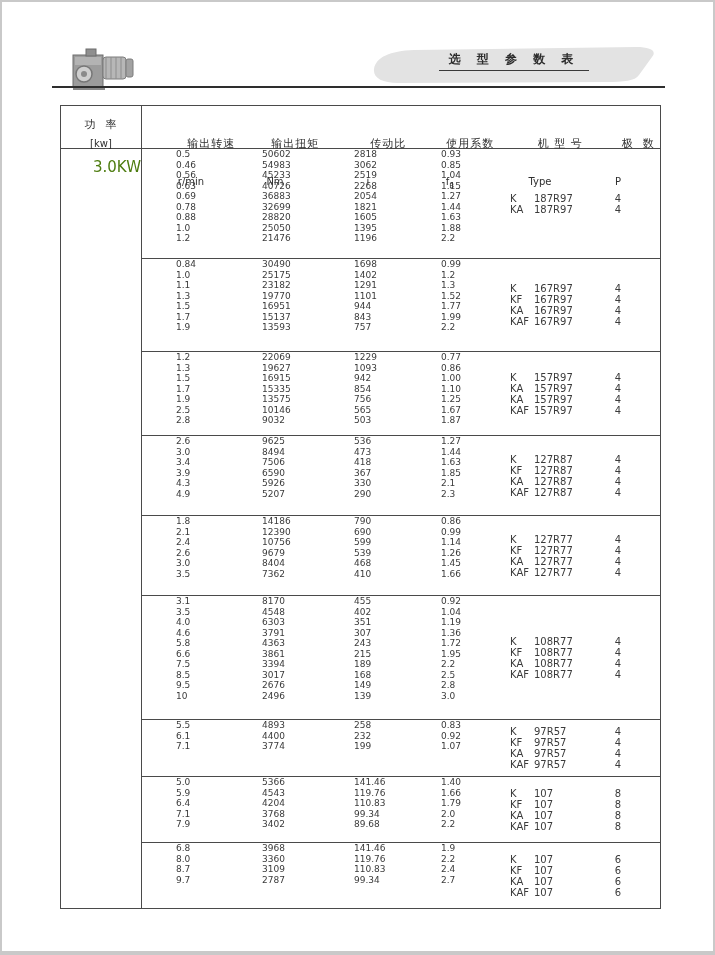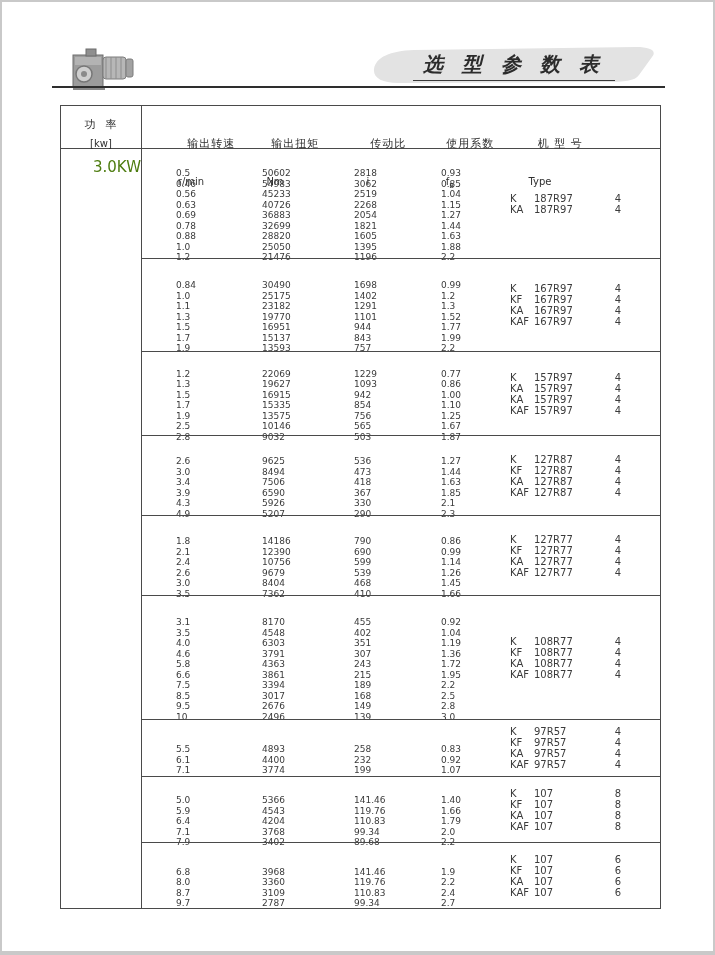--- a/index.html
+++ b/index.html
@@ -8,21 +8,21 @@
     font-family:"DejaVu Sans","Liberation Sans",sans-serif;color:#333;
     box-sizing:border-box;border:2px solid #c9c9c9;border-bottom-width:4px;
     overflow:hidden;
   }
   
   .logo{position:absolute;left:64px;top:40px;width:74px;height:54px;}
   .banner{position:absolute;left:366px;top:43px;width:292px;height:40px;}
   .banner svg{position:absolute;left:0;top:0;}
   .banner-text{
     position:absolute;left:0;top:6px;width:100%;text-align:center;
-    font-style:italic;font-size:20px;font-weight:bold;letter-spacing:6px;color:#2c2c2c;
+    font-size:12px;font-weight:bold;letter-spacing:6px;color:#2c2c2c;
   }
   .banner-text span{border-bottom:1.5px solid #3a3a3a;padding:0 10px 4px 10px;white-space:pre;}
   .header-rule{position:absolute;left:50px;top:84px;width:613px;height:2px;background:#2e2e2e;}
 
   
   .table{
     position:absolute;left:58px;top:103px;width:601px;
     border:1.5px solid #4a4a4a;display:flex;box-sizing:border-box;background:#fff;
   }
   .col-power{width:81px;border-right:1px solid #4a4a4a;box-sizing:border-box;flex:none;}
@@ -40,22 +40,22 @@
   .h-speed{left:49px}.h-torque{left:133px}.h-ratio{left:226px}
   .h-fb{left:308px}.h-type{left:398px}.h-pole{left:476px}
   .hc sub{font-size:7px;}
 
   .block{position:relative;box-sizing:border-box;}
   .block + .block{border-top:1px solid #4a4a4a;}
   .block-0{height:109px}.block-1{height:93px}.block-2{height:84px}
   .block-3{height:80px}.block-4{height:80px}.block-5{height:124px}
   .block-6{height:57px}.block-7{height:66px}.block-8{height:66px}
 
-  .rows{position:absolute;left:0;top:12px;width:100%;height:100%;
-        display:flex;flex-direction:column;justify-content:center;}
+  .rows{position:absolute;left:0;top:0;width:100%;height:100%;
+        display:flex;flex-direction:column;}
   .row{position:relative;height:10.5px;line-height:10.5px;font-size:9px;color:#3a3a3a;}
   .row span{position:absolute;white-space:pre;}
   .cs{left:34px}.ct{left:120px}.cr{left:212px}.cf{left:299px}
 
   .types{position:absolute;left:368px;top:0;height:100%;width:152px;
          display:flex;flex-direction:column;justify-content:center;}
   .type-line{position:relative;height:11px;line-height:11px;font-size:10px;color:#3a3a3a;white-space:pre;}
   .prefix{display:inline-block;width:24px;}
   .pole{position:absolute;left:92px;top:0;width:32px;text-align:center;}
 </style>
@@ -114,20 +114,24 @@
         <span class="hdr-u">Nm</span>
       </div>
       <div class="hc h-type">
         <span class="hdr-zh">机 型 号</span>
         <span class="hdr-u">Type</span>
       </div>
       <div class="hc h-fb">
         <span class="hdr-zh">使用系数</span>
         <span class="hdr-u"><span>f</span><sub>B</sub></span>
       </div>
+      <div class="hc h-pole">
+        <span class="hdr-zh">极  数</span>
+        <span class="hdr-u">P</span>
+      </div>
     </div>
     <div id="blocks-host">
         <div class="block block-0">
           <div class="rows">
             <div class="row">
               <span class="cs">0.5</span>
               <span class="ct">50602</span>
               <span class="cr">2818</span>
               <span class="cf">0.93</span>
             </div>

